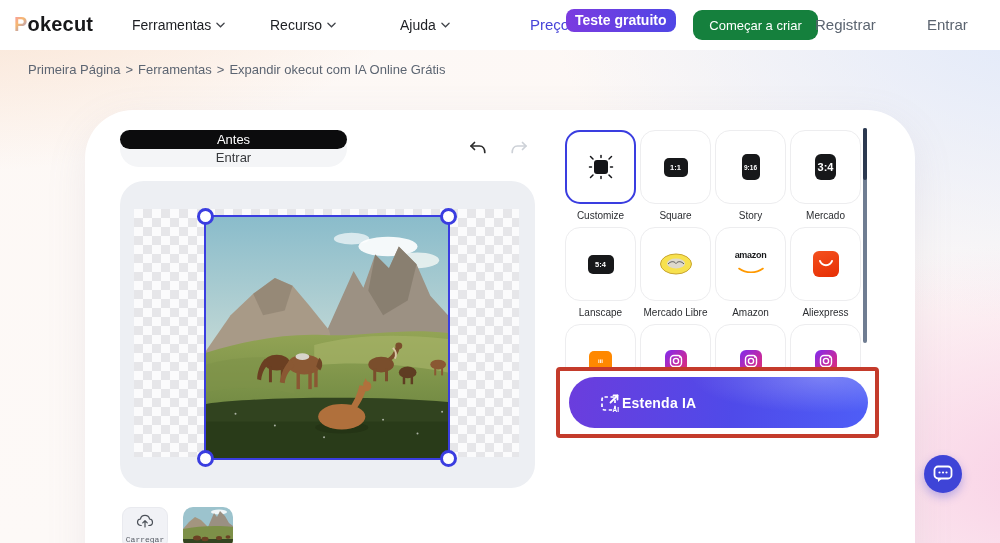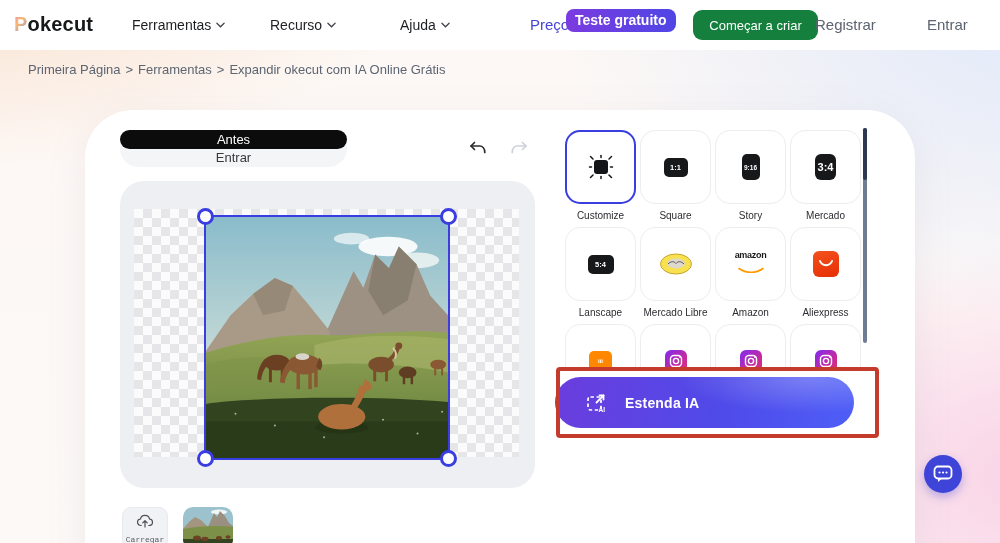--- a/index.html
+++ b/index.html
@@ -76,25 +76,25 @@
   .ali-icon { width:26px; height:26px; border-radius:6px; background:linear-gradient(160deg,#f4511e,#e62e04); position:relative; }
   .tao-icon { width:23px; height:21px; border-radius:5px; background:#ff8800; display:flex; align-items:center; justify-content:center; color:#fff; font-size:6px; font-weight:700; }
   .ig-icon { width:22px; height:22px; border-radius:6px; background:linear-gradient(135deg,#8a2be2 10%,#c32aa3 60%,#e1306c); }
 
   
   .scrollbar { position:absolute; left:863px; top:128px; width:4px; height:215px; background:#6f7d92; border-radius:2px; cursor:pointer; }
   .scroll-thumb { position:absolute; left:0; top:0; width:4px; height:52px; background:#2c3950; border-radius:2px; }
 
   
   .red-box { position:absolute; left:556px; top:367px; width:323px; height:71px; border:4px solid #c43b2b; border-radius:4px; pointer-events:none; }
-  .extend-btn { position:absolute; left:555px; top:377px; width:299px; height:51px; border:none; border-radius:26px; cursor:pointer;
+  .extend-btn { position:absolute; left:569px; top:377px; width:299px; height:51px; border:none; border-radius:26px; cursor:pointer;
     background:
       radial-gradient(220px 60px at 85% 0%, rgba(255,255,255,.25), rgba(255,255,255,0) 60%),
       linear-gradient(97deg,#6b3ddd 0%,#4f4ae9 55%,#4e5ef7 100%);
-    display:flex; align-items:center; padding-left:30px; gap:17px; font-family:inherit; }
+    display:flex; align-items:center; padding-left:30px; font-family:inherit; }
   .extend-btn .lbl { color:#fff; font-size:14px; font-weight:700; letter-spacing:.2px; }
 
   
   .chat-fab { position:absolute; left:924px; top:455px; width:38px; height:38px; border-radius:50%; background:#3e44d7;
     display:flex; align-items:center; justify-content:center; cursor:pointer; box-shadow:0 4px 10px rgba(62,68,215,.35); }
 </style>
 </head>
 <body>
 
 <div id="app">

